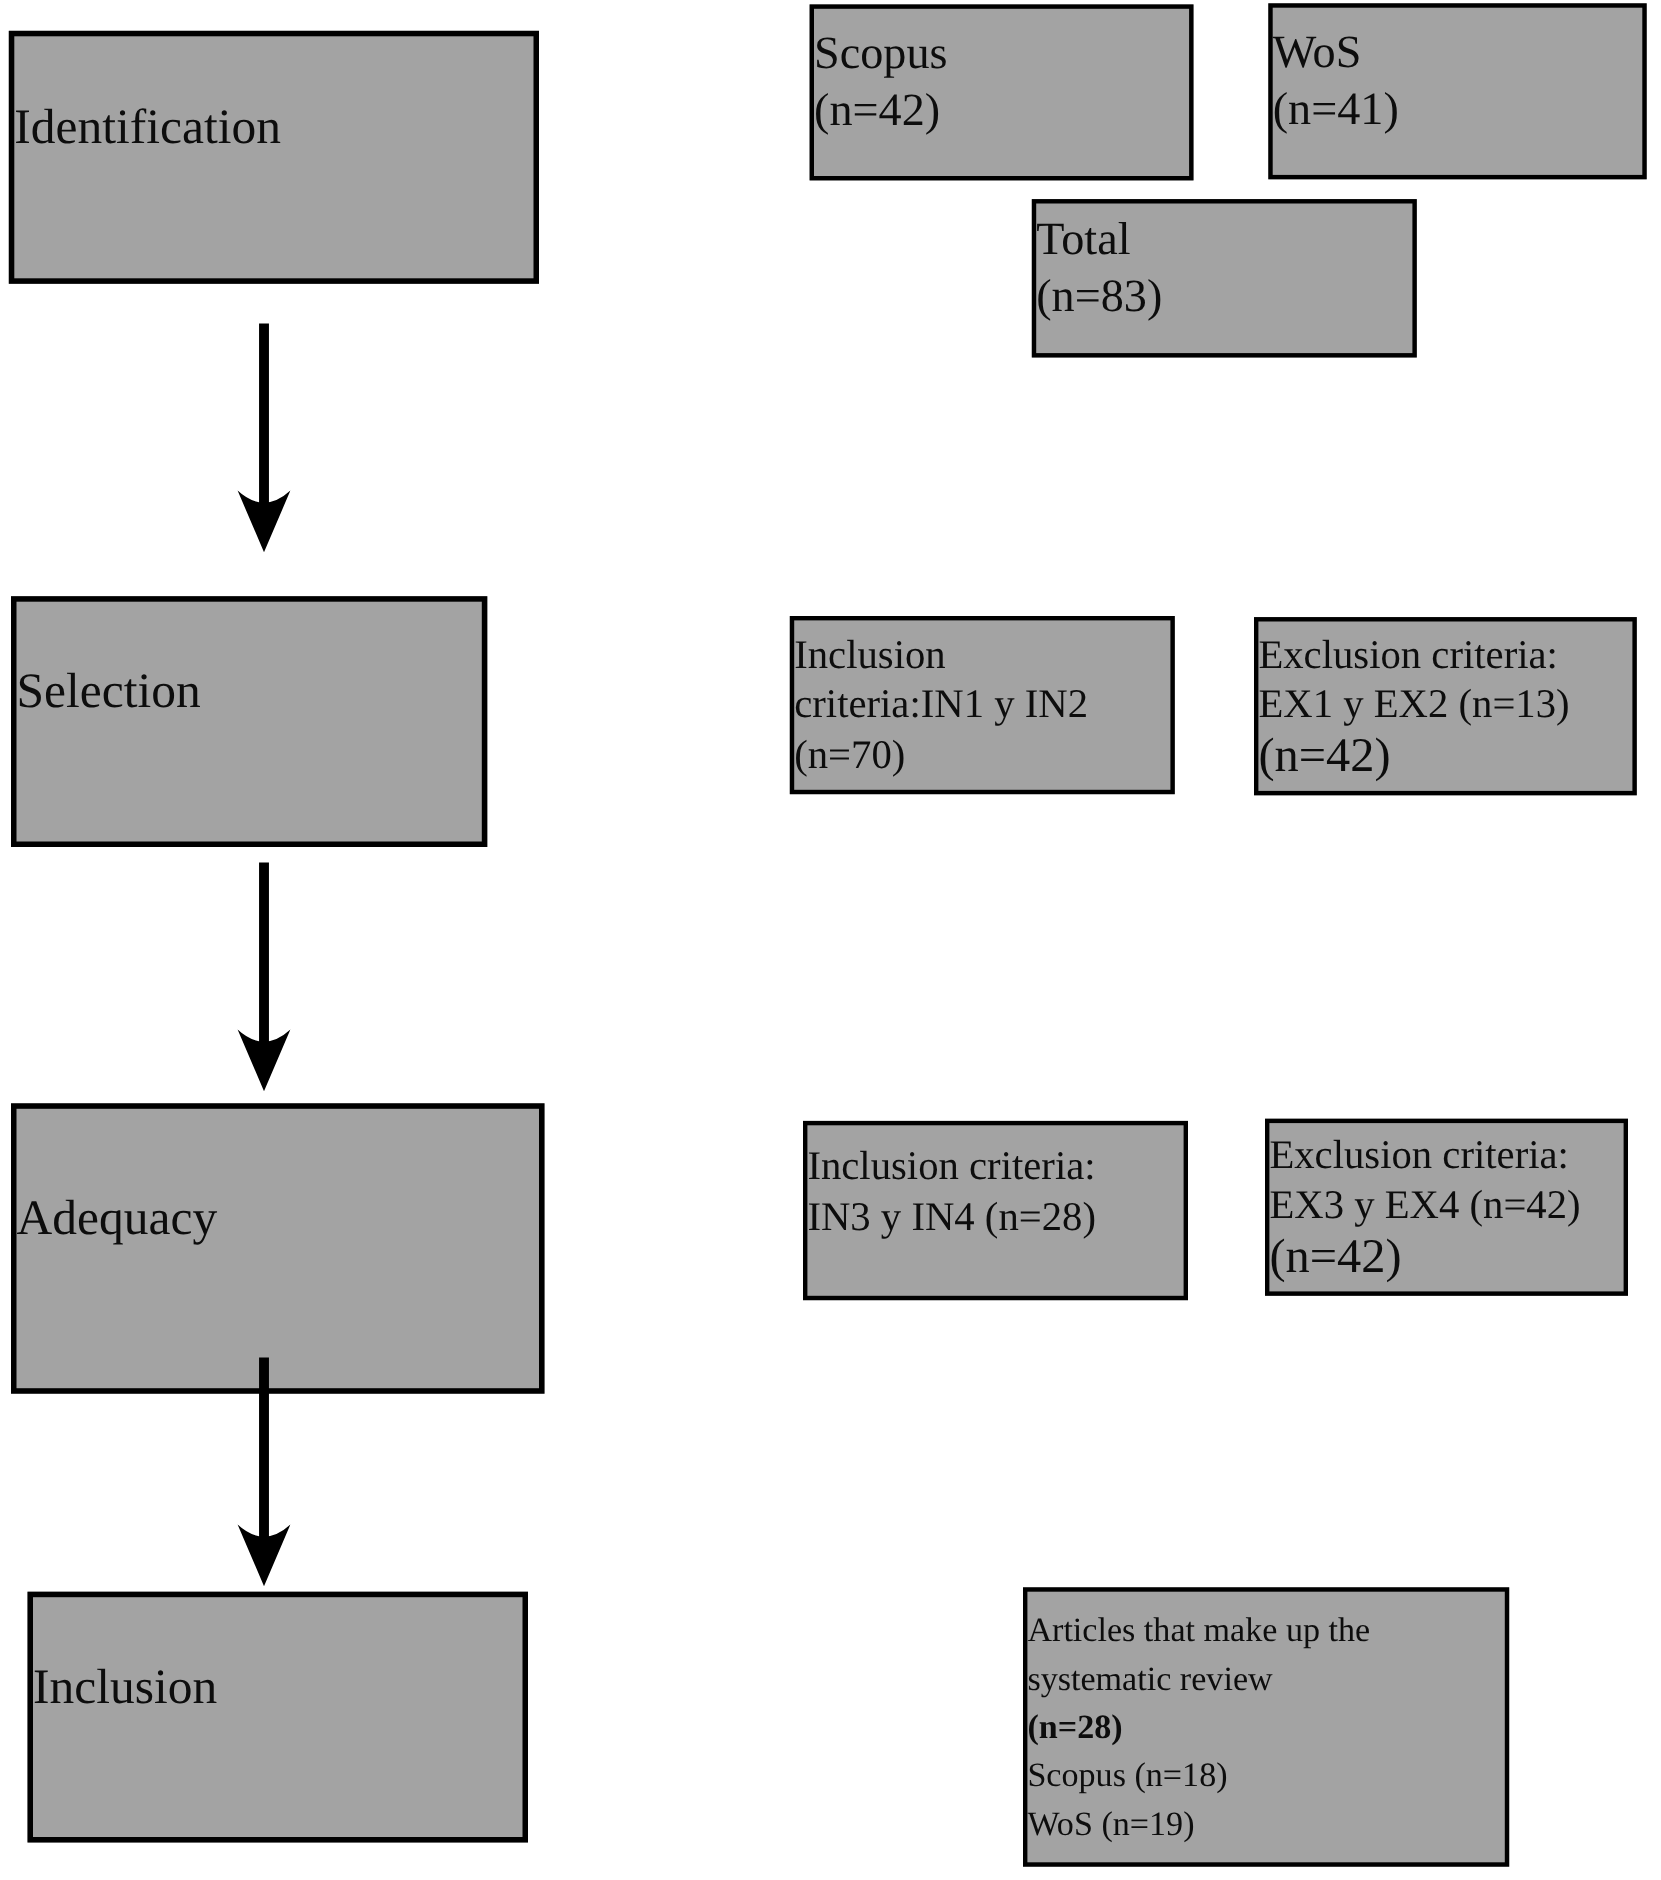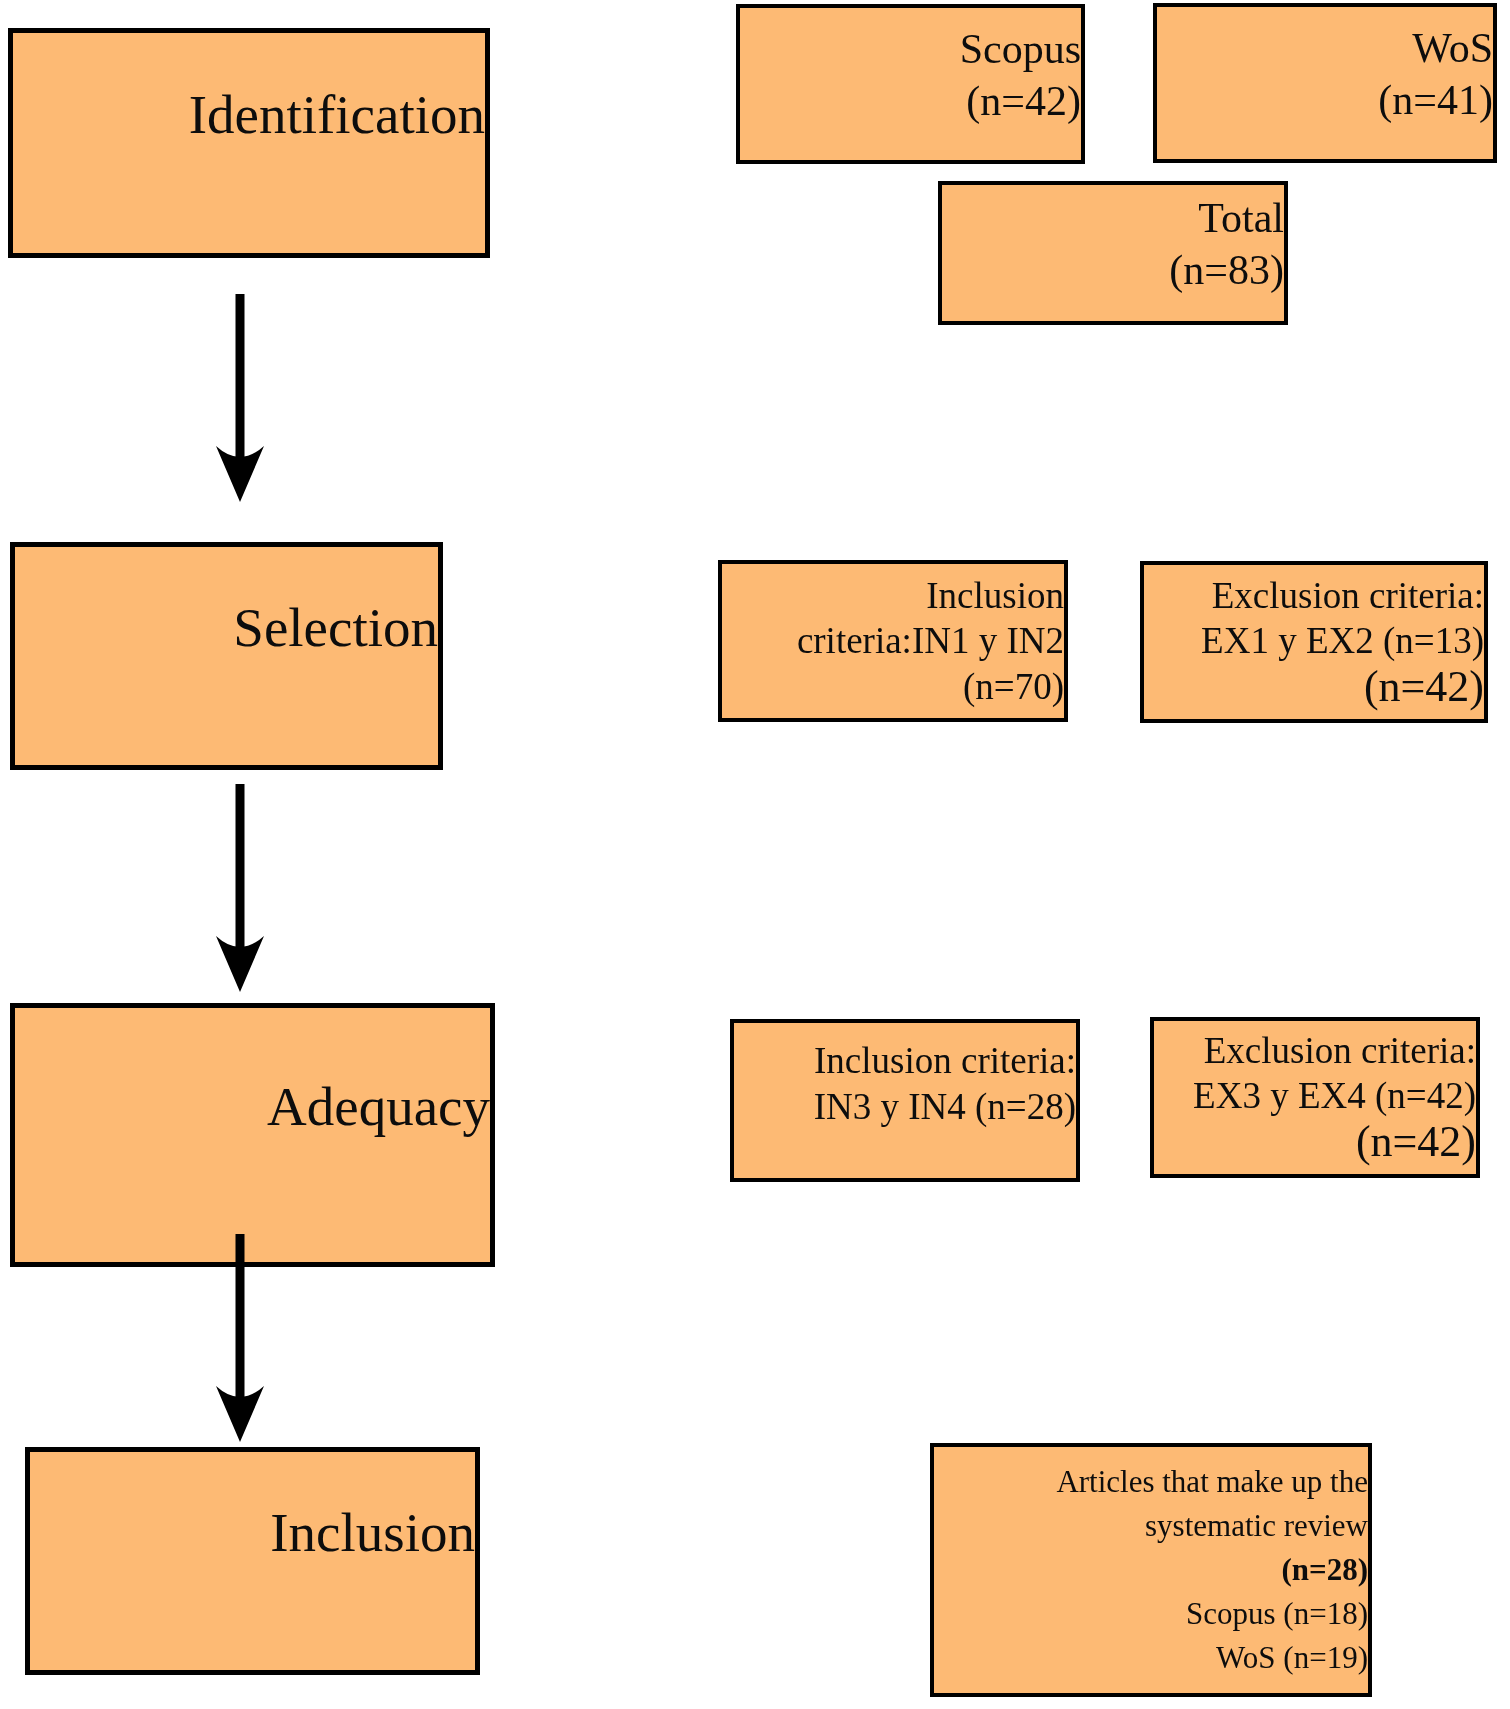--- a/index.html
+++ b/index.html
@@ -7,32 +7,32 @@
     position: relative;
     width: 1510px;
     height: 1709px;
     background: #ffffff;
     font-family: "Liberation Serif", "DejaVu Serif", serif;
     color: #0d0d0d;
     overflow: hidden;
   }
   .box {
     position: absolute;
-    background: #fdba74;
+    background: #a3a3a3;
     border: 4px solid #000000;
     box-sizing: border-box;
     display: flex;
     flex-direction: column;
-    align-items: flex-end;
+    align-items: flex-start;
     justify-content: center;
     text-align: center;
   }
   .stage {
     border-width: 5px;
-    font-size: 55px;
+    font-size: 45px;
     line-height: 1.2;
     padding-bottom: 56px; 
   }
   #stage-identification { left: 8px;  top: 28px;   width: 482px; height: 230px; }
   #stage-selection      { left: 10px; top: 542px;  width: 433px; height: 228px; }
   #stage-adequacy       { left: 10px; top: 1003px; width: 485px; height: 264px; }
   #stage-inclusion      { left: 25px; top: 1447px; width: 455px; height: 228px; }
 
   .info { font-size: 42px; line-height: 1.25; padding-bottom: 18px; }
   #box-scopus { left: 736px;  top: 4px;   width: 349px; height: 160px; }

